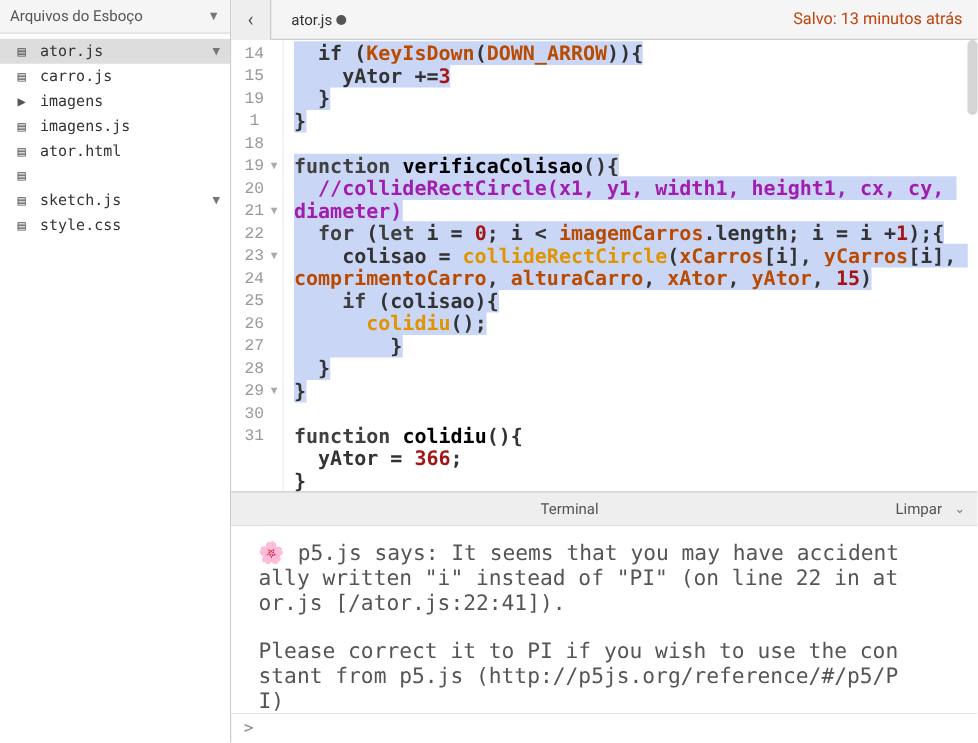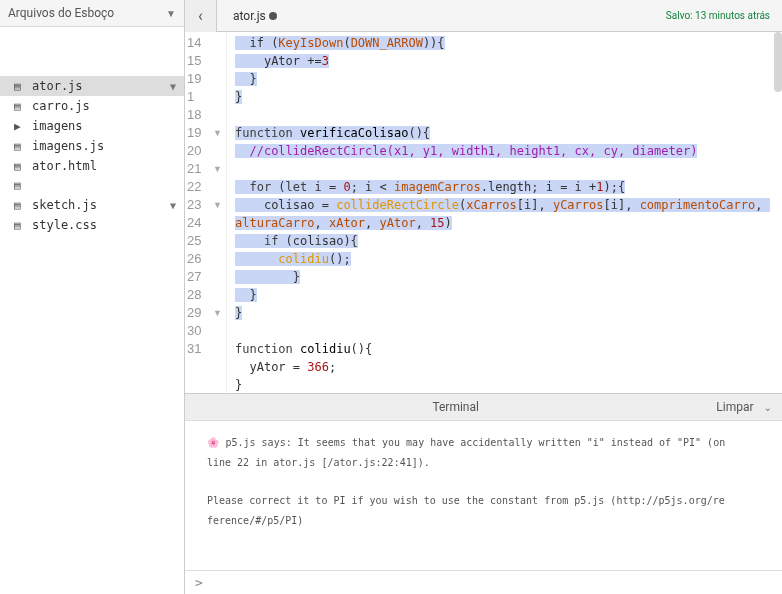--- a/index.html
+++ b/index.html
@@ -1,49 +1,49 @@
 <!DOCTYPE html>
 <html><head>
 <meta charset="utf-8">
 <style>
 * { margin:0; padding:0; box-sizing:border-box; }
 body { font-family:-apple-system,BlinkMacSystemFont,"Segoe UI",Roboto,sans-serif; font-size:13px; color:#333; background:#fff; width:782px; height:594px; overflow:hidden; }
 .app { display:flex; height:594px; }
-.sidebar { width:185px; border-right:1px solid #ccc; background:#fff; display:flex; flex-direction:column;gap:45px; }
+.sidebar { width:185px; border-right:1px solid #ccc; background:#fff; display:flex; flex-direction:column; }
 .sidebar-hdr { display:flex; align-items:center; padding:6px 8px; border-bottom:1px solid #ddd; background:#f5f5f5; color:#555; font-size:12px; }
 .sidebar-hdr span.title { flex:1; }
 .tri-down { font-size:10px; color:#777; margin-left:4px; }
 .file-list { flex:1; overflow:auto; padding-top:4px; }
 .file-item { display:flex; align-items:center; padding:3px 8px 3px 14px; cursor:pointer; font-family:Consolas,Menlo,monospace; font-size:12px; color:#333; }
 .file-item.active { background:#ddd; }
 .file-item .icon { width:14px; margin-right:4px; color:#555; font-size:11px; }
 .file-item .name { flex:1; }
 .file-item .more { color:#777; font-size:10px; }
 .main { flex:1; display:flex; flex-direction:column; }
 .tabbar { display:flex; align-items:center; height:32px; border-bottom:1px solid #ccc; background:#f5f5f5; }
 .nav-btn { width:32px; height:32px; display:flex; align-items:center; justify-content:center; border-right:1px solid #ccc; background:#eee; cursor:pointer; color:#555; font-size:16px; }
 .tab { padding:0 16px; display:flex; align-items:center; height:32px; font-size:12px; color:#333; }
 .tab .dot { width:8px; height:8px; border-radius:50%; background:#555; margin-left:3px; display:inline-block; }
-.saved { margin-left:auto; padding:0 12px; color:#15803d; font-size:10px; }
+.saved { margin-left:auto; padding:0 12px; color:#c2410c; font-size:13px; }
 .editor-wrap { display:flex; flex:1; overflow:hidden; }
-.gutter { width:42px; text-align:left; padding:2px 6px 2px 2px; color:#999; font-family:Liberation Sans, sans-serif; font-size:13px; background:#fff; border-right:1px solid #eee; user-select:none; }
+.gutter { width:42px; text-align:center; padding:2px 6px 2px 2px; color:#999; font-family:Liberation Mono, monospace; font-size:13px; background:#fff; border-right:1px solid #eee; user-select:none; }
 .gutter div { height:18px; line-height:18px; position:relative; }
 .fold-mark { position:absolute; right:-2px; top:0; font-size:9px; color:#aaa; }
-.code { flex:1; padding:2px 8px; font-family:Consolas,Menlo,monospace; font-size:12px; line-height:18px; white-space:pre; overflow:auto; }
+.code { flex:1; padding:2px 8px; font-family:Consolas,Menlo,monospace; font-size:16px; line-height:18px; white-space:pre; overflow:auto;font-weight:bold; }
 .hl { background:#c9d6f5; }
 .kw { color:#404040; }
 .fn { color:#000000; }
 .fn2 { color:#e29400; }
 .id2 { color:#b94a00; }
 .str, .num { color:#a31515; }
 .cm { color:#a21caf; }
 .terminal-hdr { display:flex; align-items:center; padding:6px 10px; border-top:1px solid #ccc; background:#eee; font-size:12px; color:#555; }
 .terminal-hdr .ttitle { flex:1;text-align:center; }
 .terminal-hdr .clear { cursor:pointer; margin-right:6px; }
-.terminal-body { height:150px; background:#fff; border-top:1px solid #ddd; padding:12px 22px; font-family:Consolas,Menlo,monospace; font-size:10px; line-height:20px; color:#555; overflow:auto; }
+.terminal-body { height:150px; background:#fff; border-top:1px solid #ddd; padding:12px 22px; font-family:Consolas,Menlo,monospace; font-size:17px; line-height:20px; color:#555; overflow:auto; }
 .prompt-line { border-top:1px solid #ddd; padding:4px 10px; color:#888; font-family:Consolas,Menlo,monospace; font-size:13px; }
 .scroll-ind { position:absolute; right:0; top:32px; width:8px; height:60px; background:#d5d5d5; border-radius:4px; }
 </style>
 </head>
 <body>
 
 <div class="app">
   <div class="sidebar">
     <div class="sidebar-hdr">
       <span class="title">Arquivos do Esboço</span>

